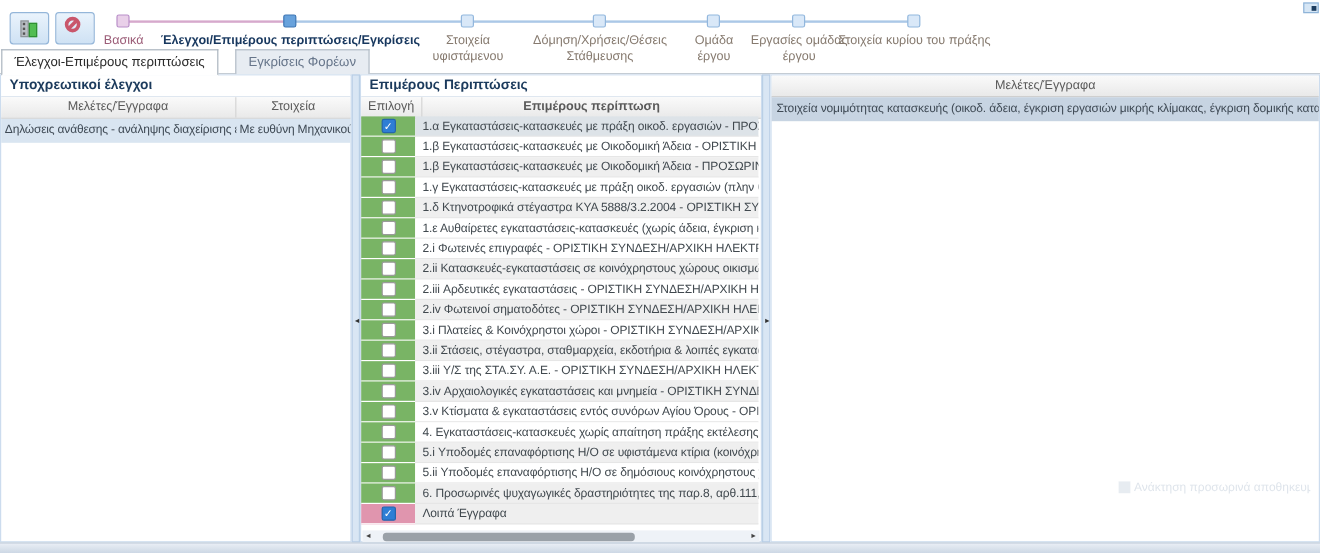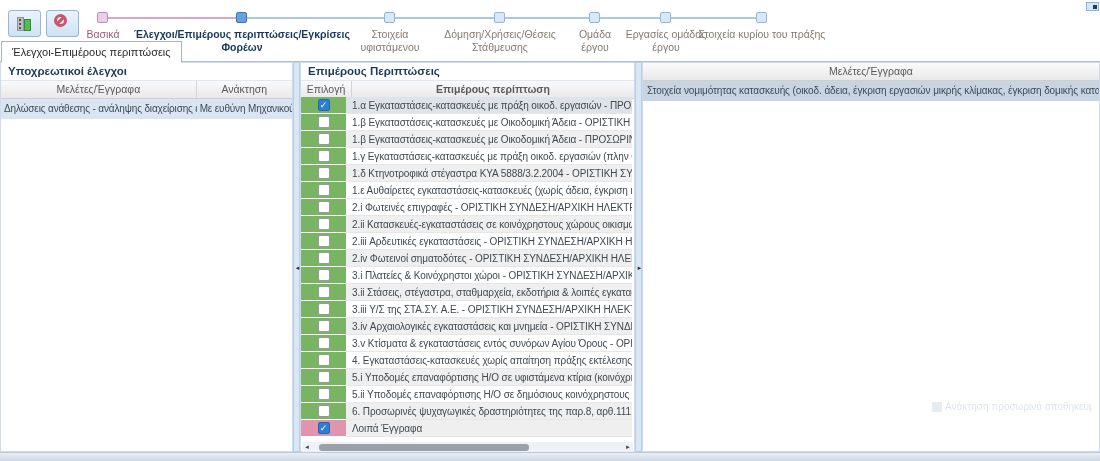--- a/index.html
+++ b/index.html
@@ -135,27 +135,28 @@
     <div class="step-lbl active" style="left:242px;width:225px;">Έλεγχοι/Επιμέρους περιπτώσεις/Εγκρίσεις Φορέων</div>
     <div class="step-lbl" style="left:390px;width:80px;">Στοιχεία υφιστάμενου</div>
     <div class="step-lbl" style="left:500px;width:125px;">Δόμηση/Χρήσεις/Θέσεις Στάθμευσης</div>
     <div class="step-lbl" style="left:595px;width:46px;">Ομάδα έργου</div>
     <div class="step-lbl" style="left:666px;width:90px;">Εργασίες ομάδας έργου</div>
     <div class="step-lbl" style="left:762px;width:150px;">Στοιχεία κυρίου του πράξης</div>
   </div>
 
   <div class="tabstrip">
     <div class="tab active">Έλεγχοι-Επιμέρους περιπτώσεις</div>
+    <div class="tab inactive">Εγκρίσεις Φορέων</div>
   </div>
 
   <div class="panel panel-left">
     <div class="p-title">Υποχρεωτικοί έλεγχοι</div>
     <div class="col-hdr">
       <div class="c" style="width:197px;">Μελέτες/Έγγραφα</div>
-      <div class="c" style="width:96px;">Ανάκτηση</div>
+      <div class="c" style="width:96px;">Στοιχεία</div>
     </div>
     <div>
         <div class="lrow">
           <div class="cell" style="width: 197px;">Δηλώσεις ανάθεσης - ανάληψης διαχείρισης έργου ή/...</div>
           <div class="cell" style="width: 96px;">Με ευθύνη Μηχανικού</div>
         </div>
       </div>
   </div>
 
   <div class="vsplit s1">

